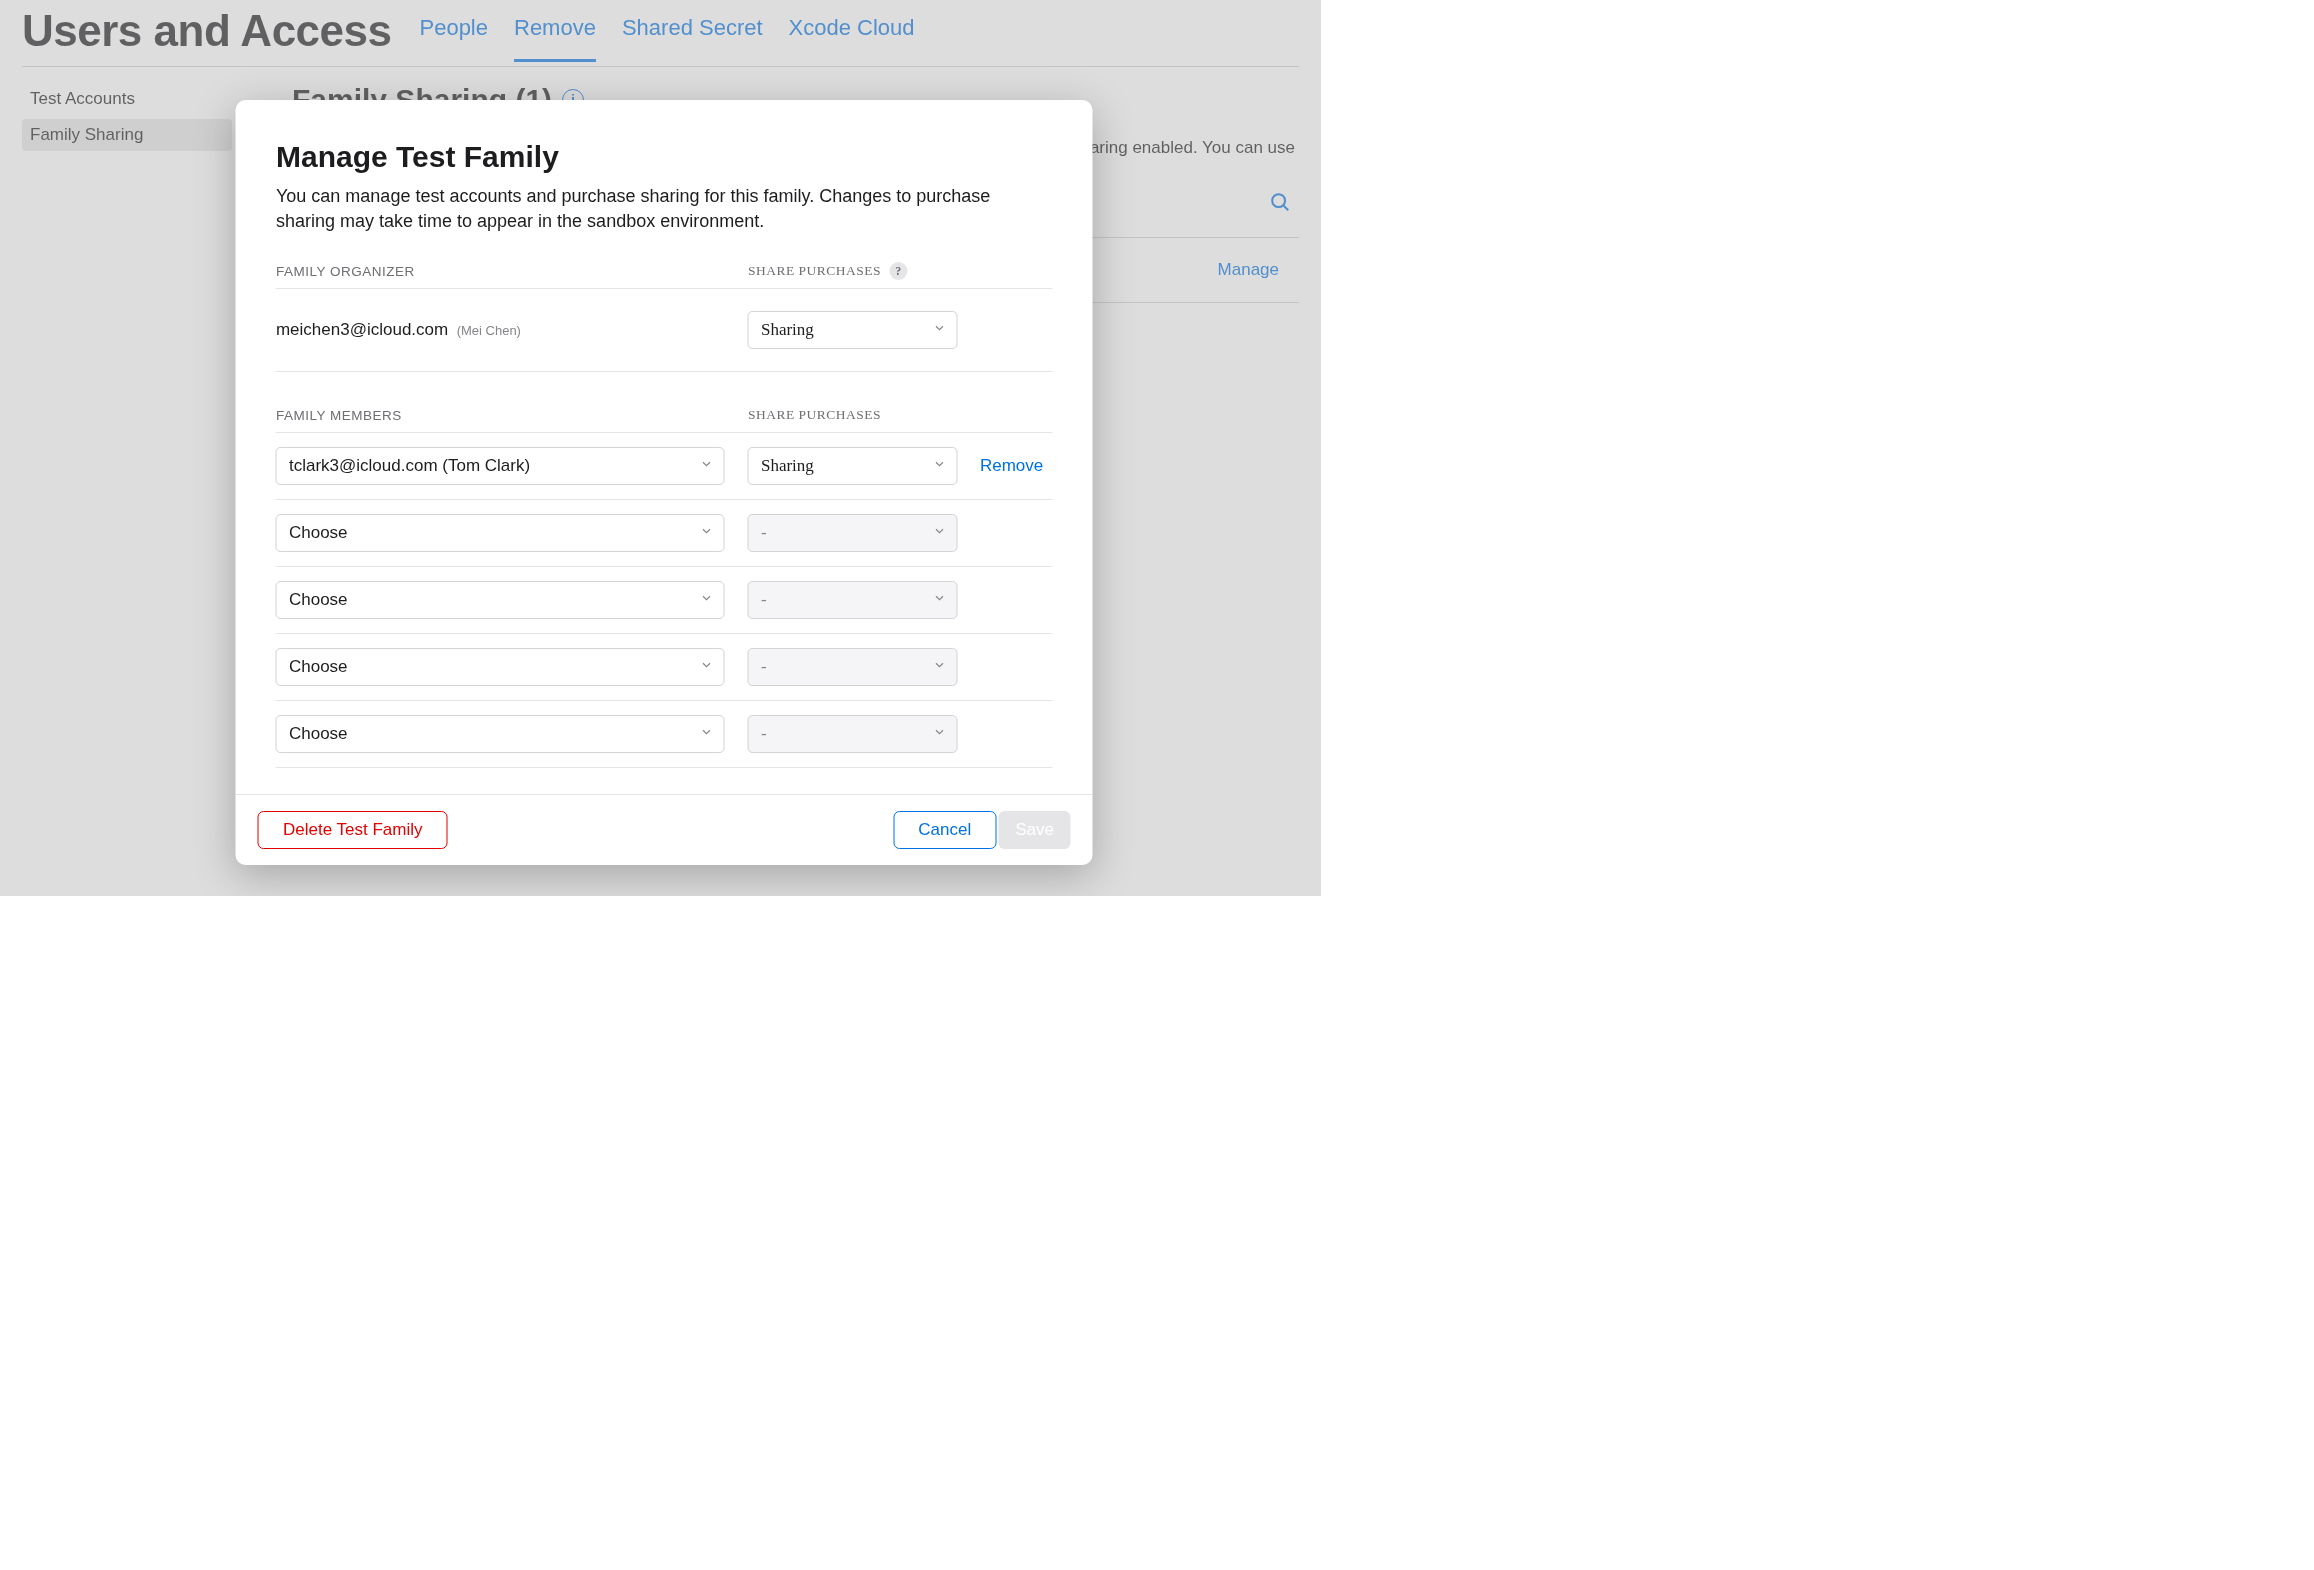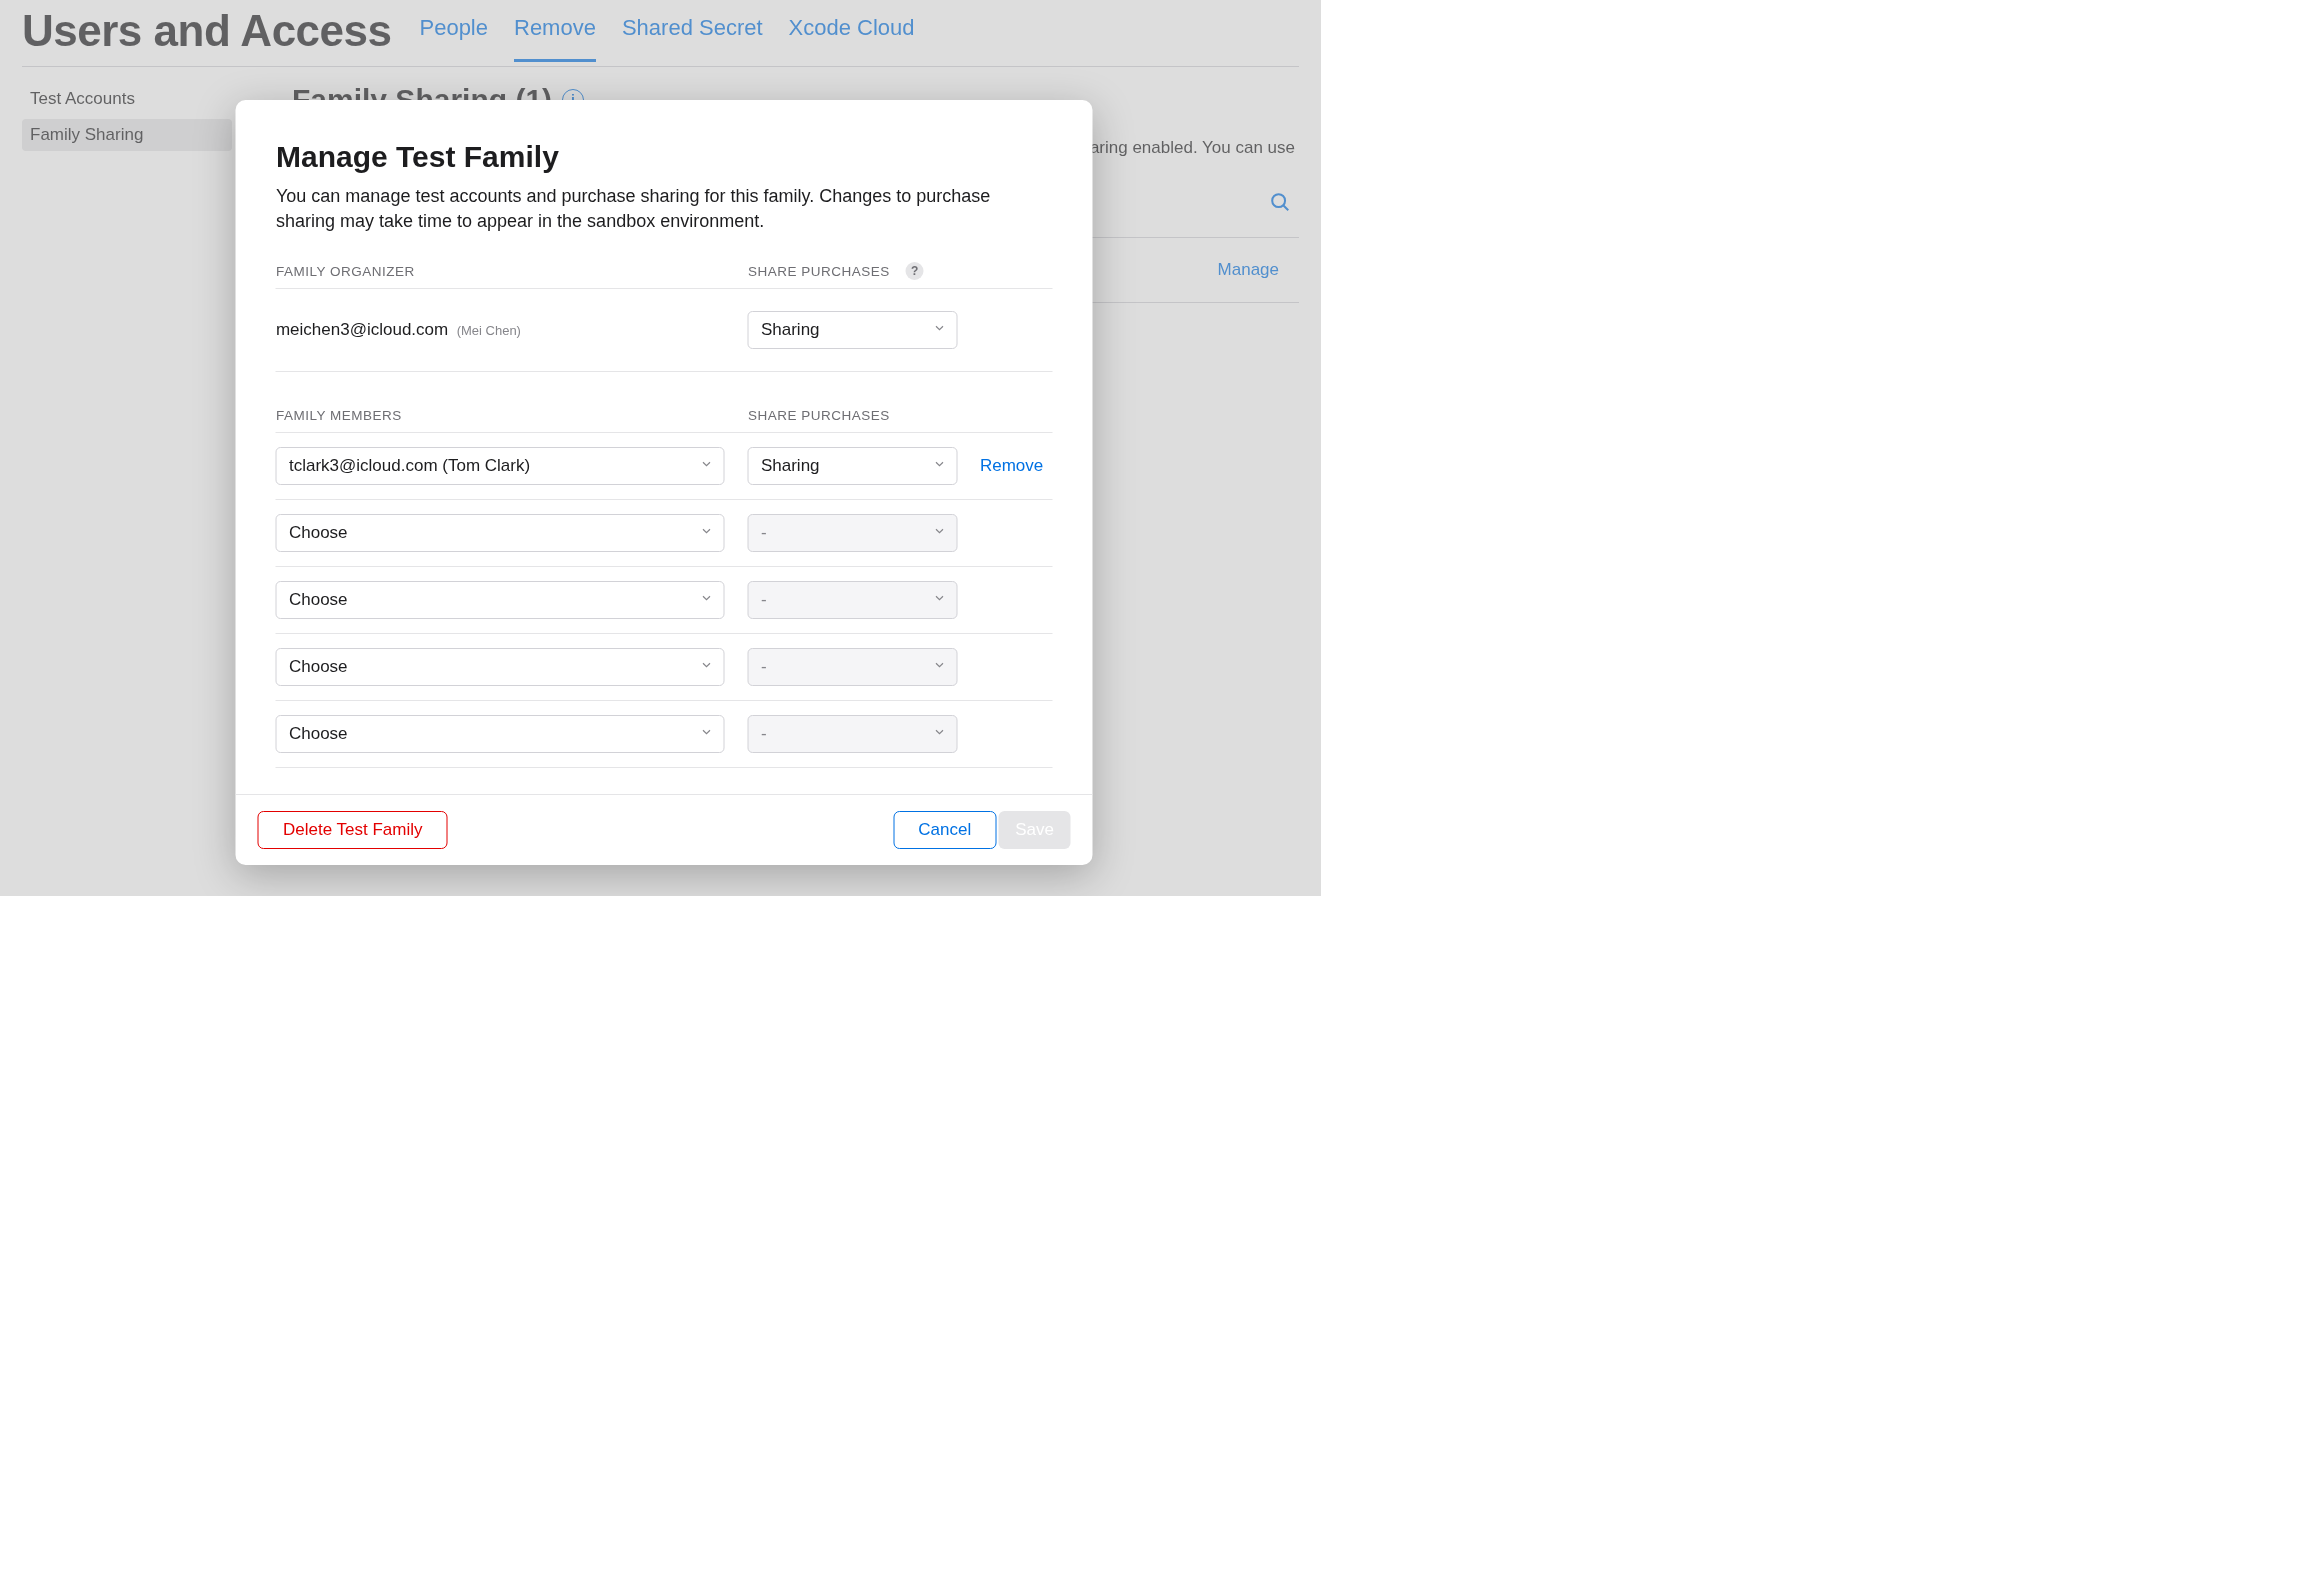--- a/index.html
+++ b/index.html
@@ -94,21 +94,21 @@
       overflow:hidden;
     }
     .modal-body {
       padding: 40px 40px 26px 40px;
     }
     .modal-title { font-size: 30px; font-weight:700; margin-bottom: 10px;}
     .modal-desc { font-size: 18px; line-height:1.4; color:#1d1d1f; margin-bottom: 28px;}
     .section-row { display:flex; border-bottom:1px solid #e5e5e7; padding-bottom:8px;}
     .section-label { font-size:13.5px; letter-spacing:0.5px; color:#6e6e73; text-transform:uppercase; font-weight:500;}
     .col-member { flex: 0 0 472px; }
-    .col-share { flex: 0 0 210px; display:flex; align-items:center; gap:16px;}
+    .col-share { flex: 0 0 210px; display:flex; align-items:center; gap:8px;font-family:Liberation Serif, serif;}
     .col-remove { flex: 1; display:flex; align-items:center; padding-left:22px;}
     .help-badge {
       width:18px; height:18px; border-radius:50%;
       background:#e5e5e7; color:#6e6e73; font-size:12px; font-weight:700;
       display:inline-flex; align-items:center; justify-content:center;
     }
     .org-row { display:flex; align-items:center; padding: 22px 0; border-bottom:1px solid #e5e5e7;}
     .org-email { font-size:17px; color:#1d1d1f; }
     .org-name { font-size:13px; color:#86868b; margin-left:4px;}
     .select {

